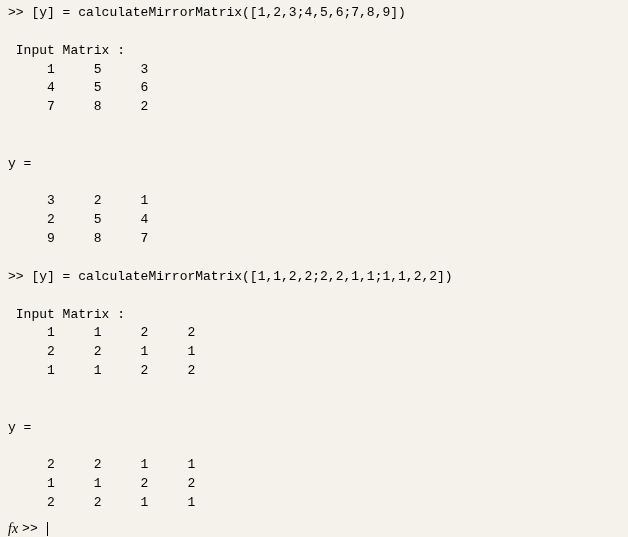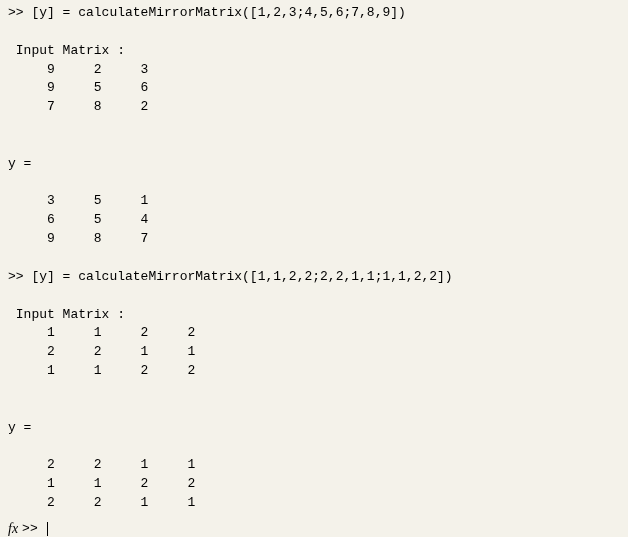--- a/index.html
+++ b/index.html
@@ -43,29 +43,29 @@
     .cmd {
       white-space: pre;
     }
   </style>
 </head>
 <body>
 
 <div class="line cmd">&gt;&gt; [y] = calculateMirrorMatrix([1,2,3;4,5,6;7,8,9])</div>
 <div class="line"> </div>
 <div class="line"> Input Matrix :</div>
-<div class="line">     9     2     3</div>
-<div class="line">     9     5     6</div>
+<div class="line">     1     5     3</div>
+<div class="line">     4     5     6</div>
 <div class="line">     7     8     2</div>
 <div class="line"> </div>
 <div class="line"> </div>
 <div class="line">y =</div>
 <div class="line"> </div>
-<div class="line">     3     5     1</div>
-<div class="line">     6     5     4</div>
+<div class="line">     3     2     1</div>
+<div class="line">     2     5     4</div>
 <div class="line">     9     8     7</div>
 <div class="line"> </div>
 <div class="line cmd">&gt;&gt; [y] = calculateMirrorMatrix([1,1,2,2;2,2,1,1;1,1,2,2])</div>
 <div class="line"> </div>
 <div class="line"> Input Matrix :</div>
 <div class="line">     1     1     2     2</div>
 <div class="line">     2     2     1     1</div>
 <div class="line">     1     1     2     2</div>
 <div class="line"> </div>
 <div class="line"> </div>

